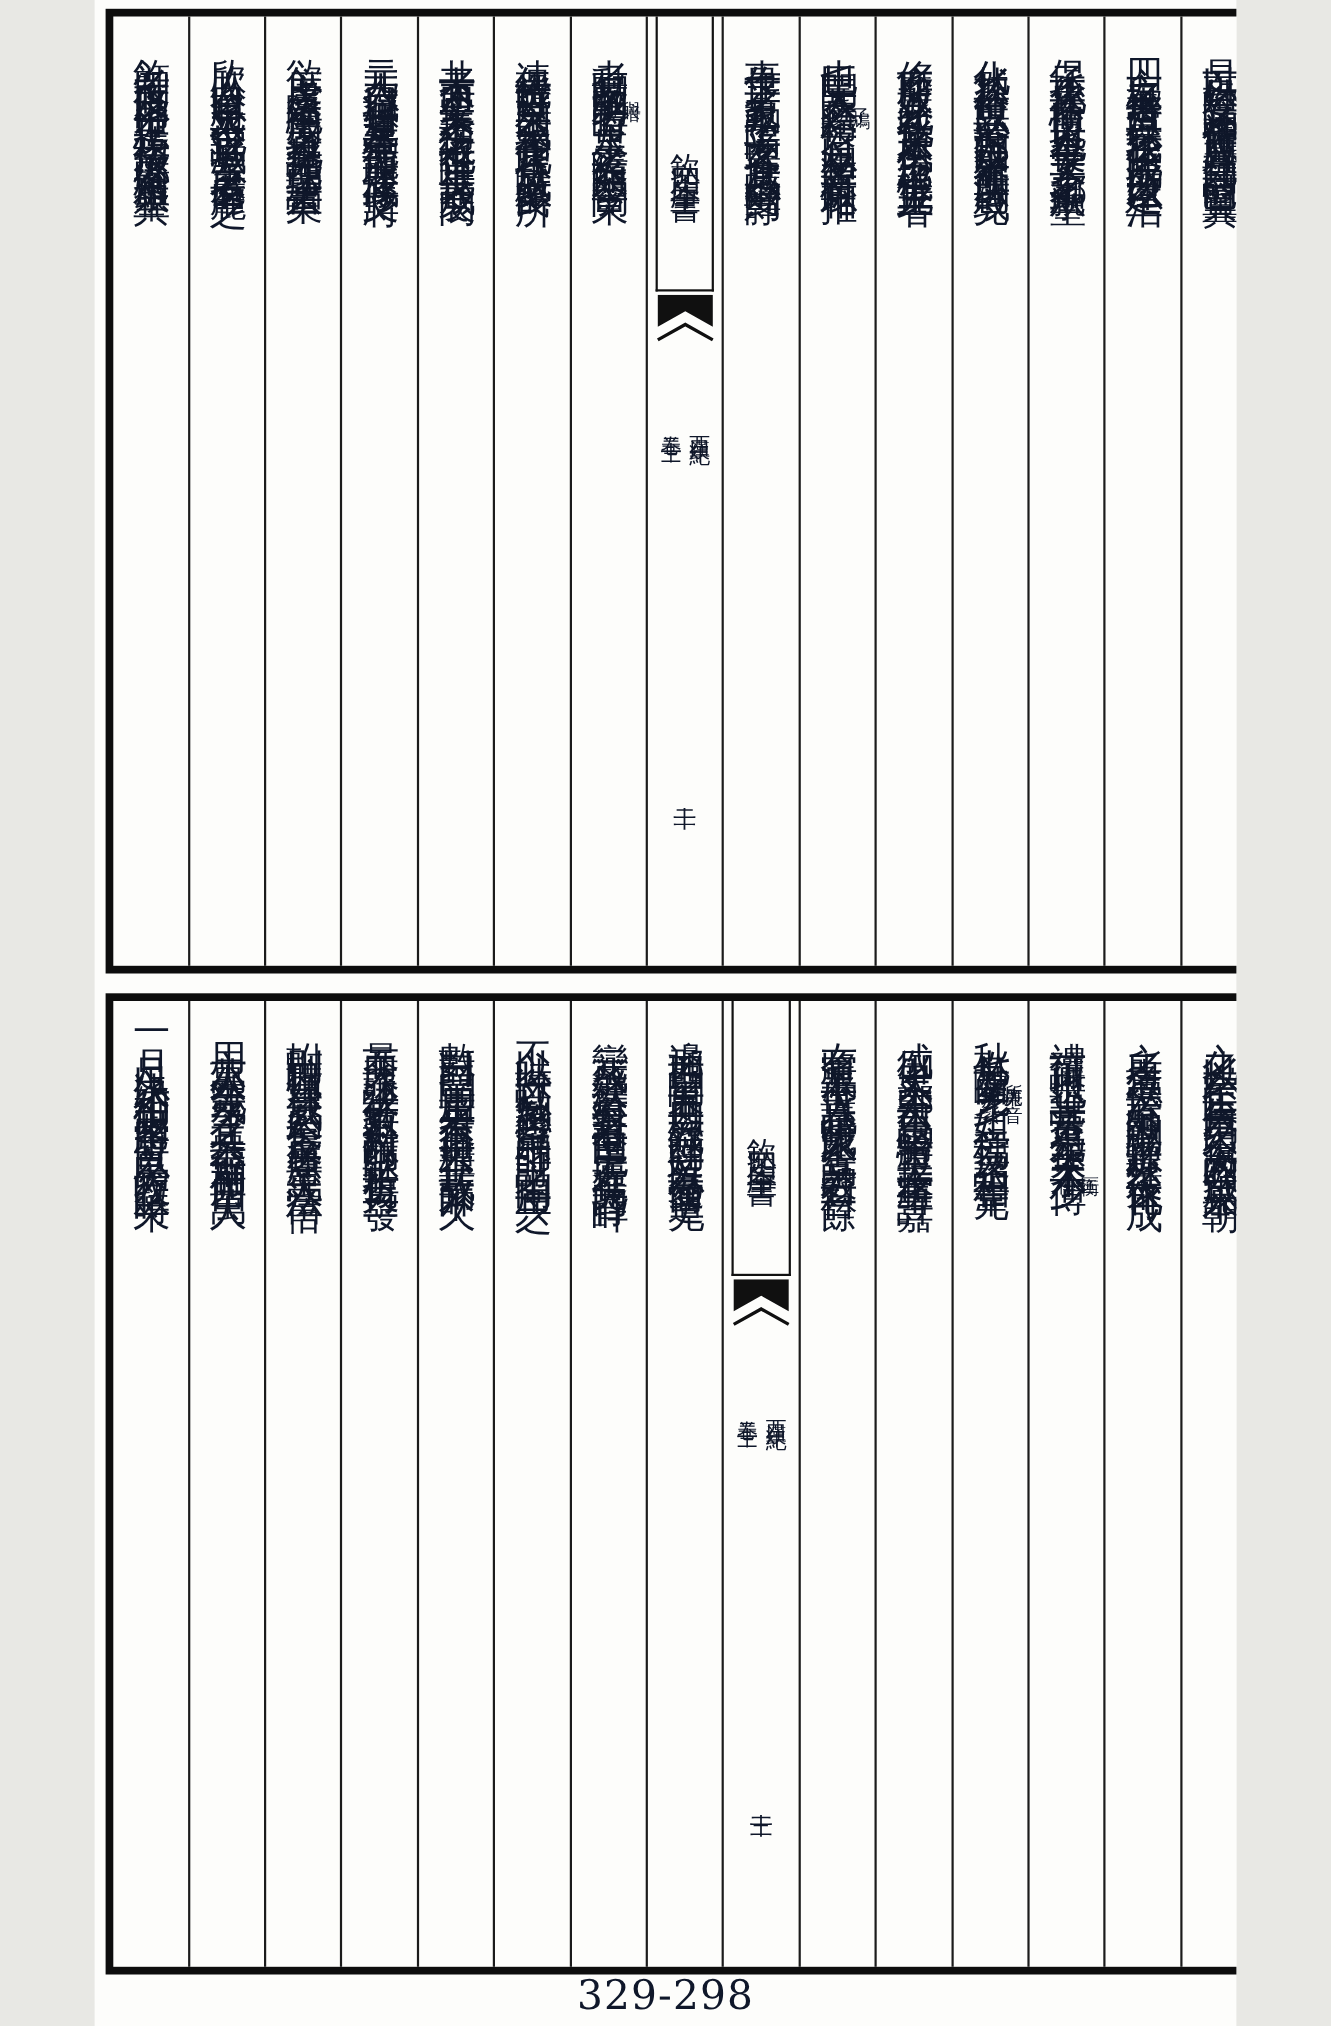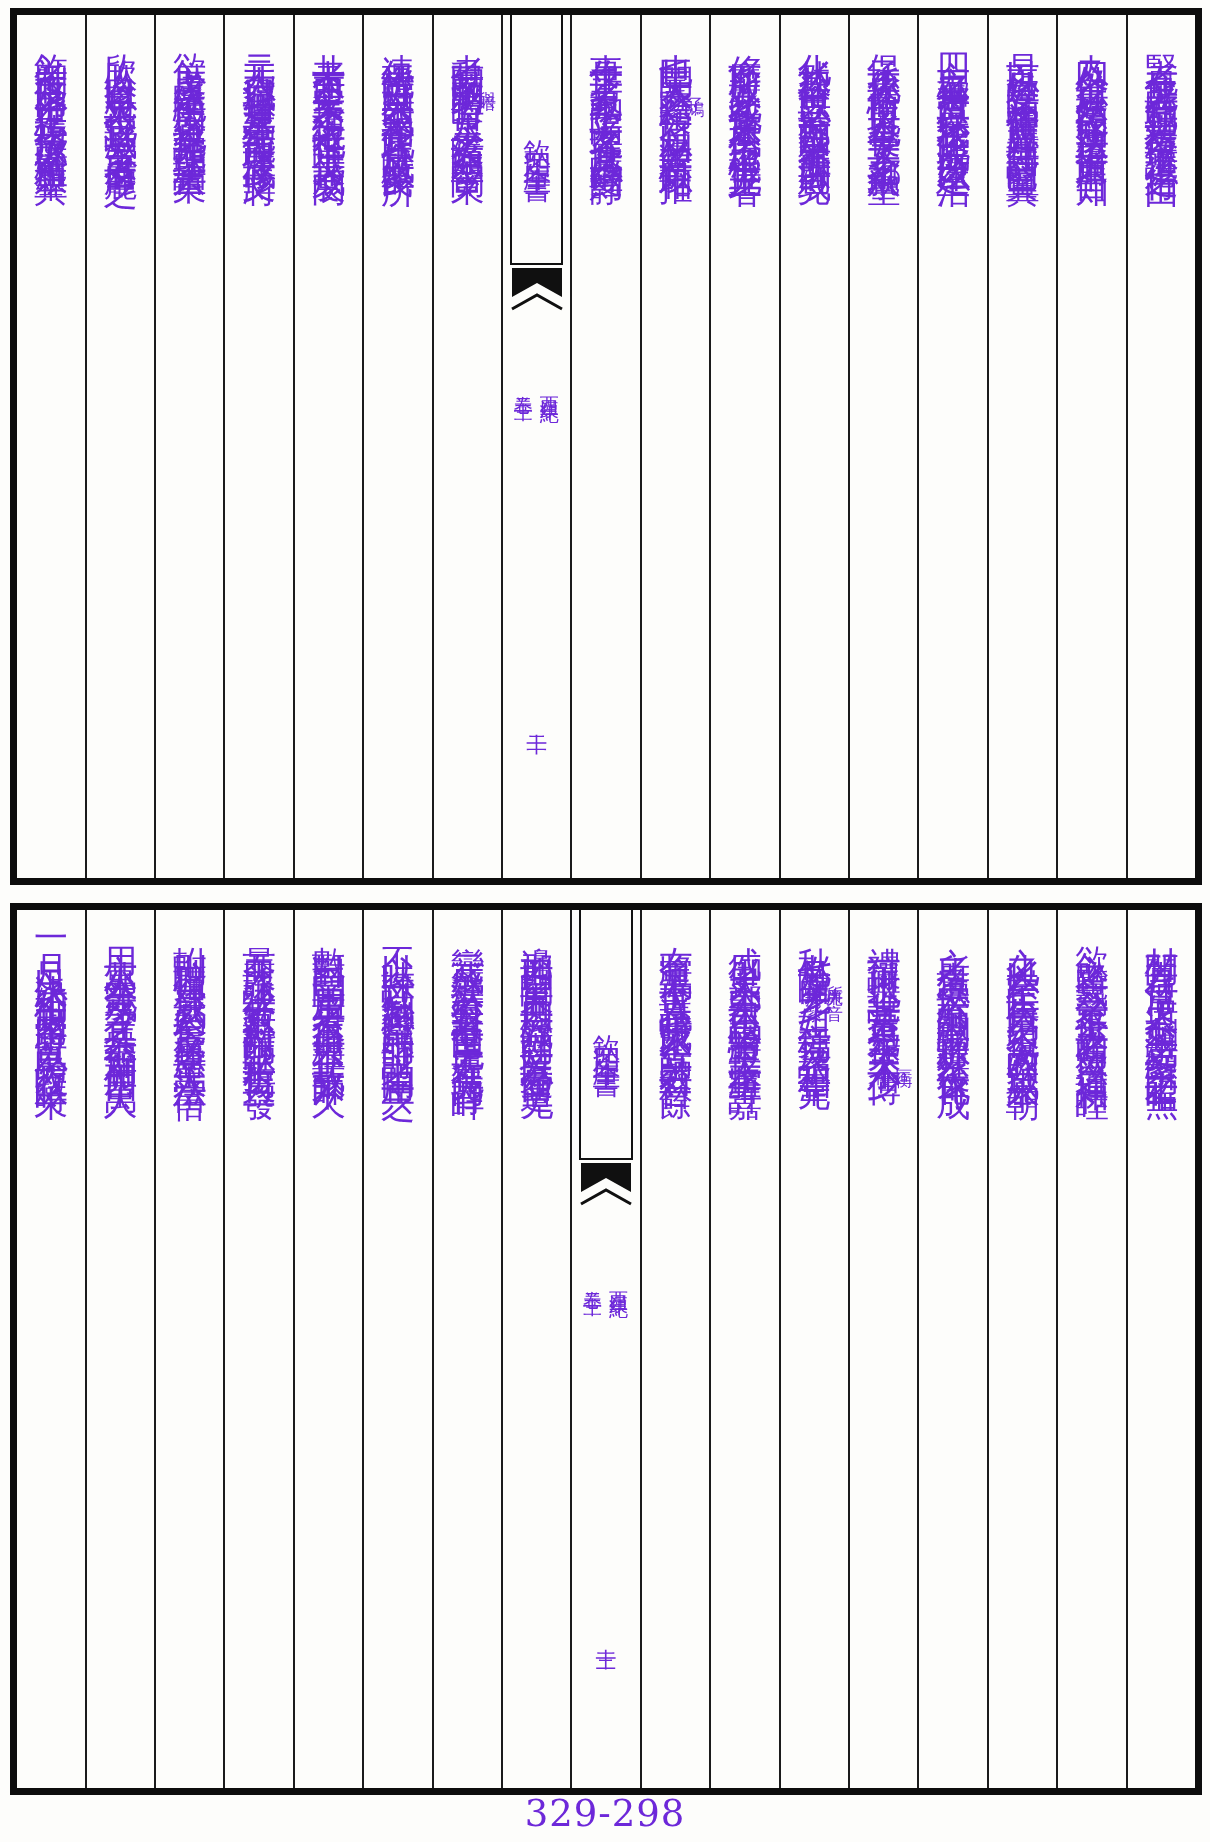--- a/index.html
+++ b/index.html
@@ -1,17 +1,17 @@
 <!DOCTYPE html>
 <html><head>
 <meta charset="utf-8">
 <style>
   html,body{margin:0;padding:0;background:#e8e8e4;}
-  .page{position:relative;width:1210px;height:1842px;background:#fdfdfb;overflow:hidden;
-        font-family:"DejaVu Serif", serif;color:#6d28d9;margin:0 auto;text-decoration:underline;}
+  .page{position:relative;width:1038px;height:1842px;background:#fdfdfb;overflow:hidden;
+        font-family:"DejaVu Serif", serif;color:#0f172a;margin:0 auto;text-decoration:underline;}
   .block{position:absolute;left:10px;width:1178px;border:7px solid #0d0d0d;background:#fdfdfb;
          display:flex;flex-direction:row-reverse;}
   #block-0{top:8px;height:863px;}
   #block-1{top:903px;height:878px;}
   .text-col{flex:1 1 0;min-width:0;border-left:2px solid #1b1b1b;
             writing-mode:vertical-rl;text-orientation:upright;
             font-size:34px;line-height:66px;padding-top:12px;overflow:hidden;}
   #block-0 .text-col{letter-spacing:6px;}
   #block-1 .text-col{letter-spacing:7px;padding-top:10px;}
   .block > :last-child{border-left:none;}

